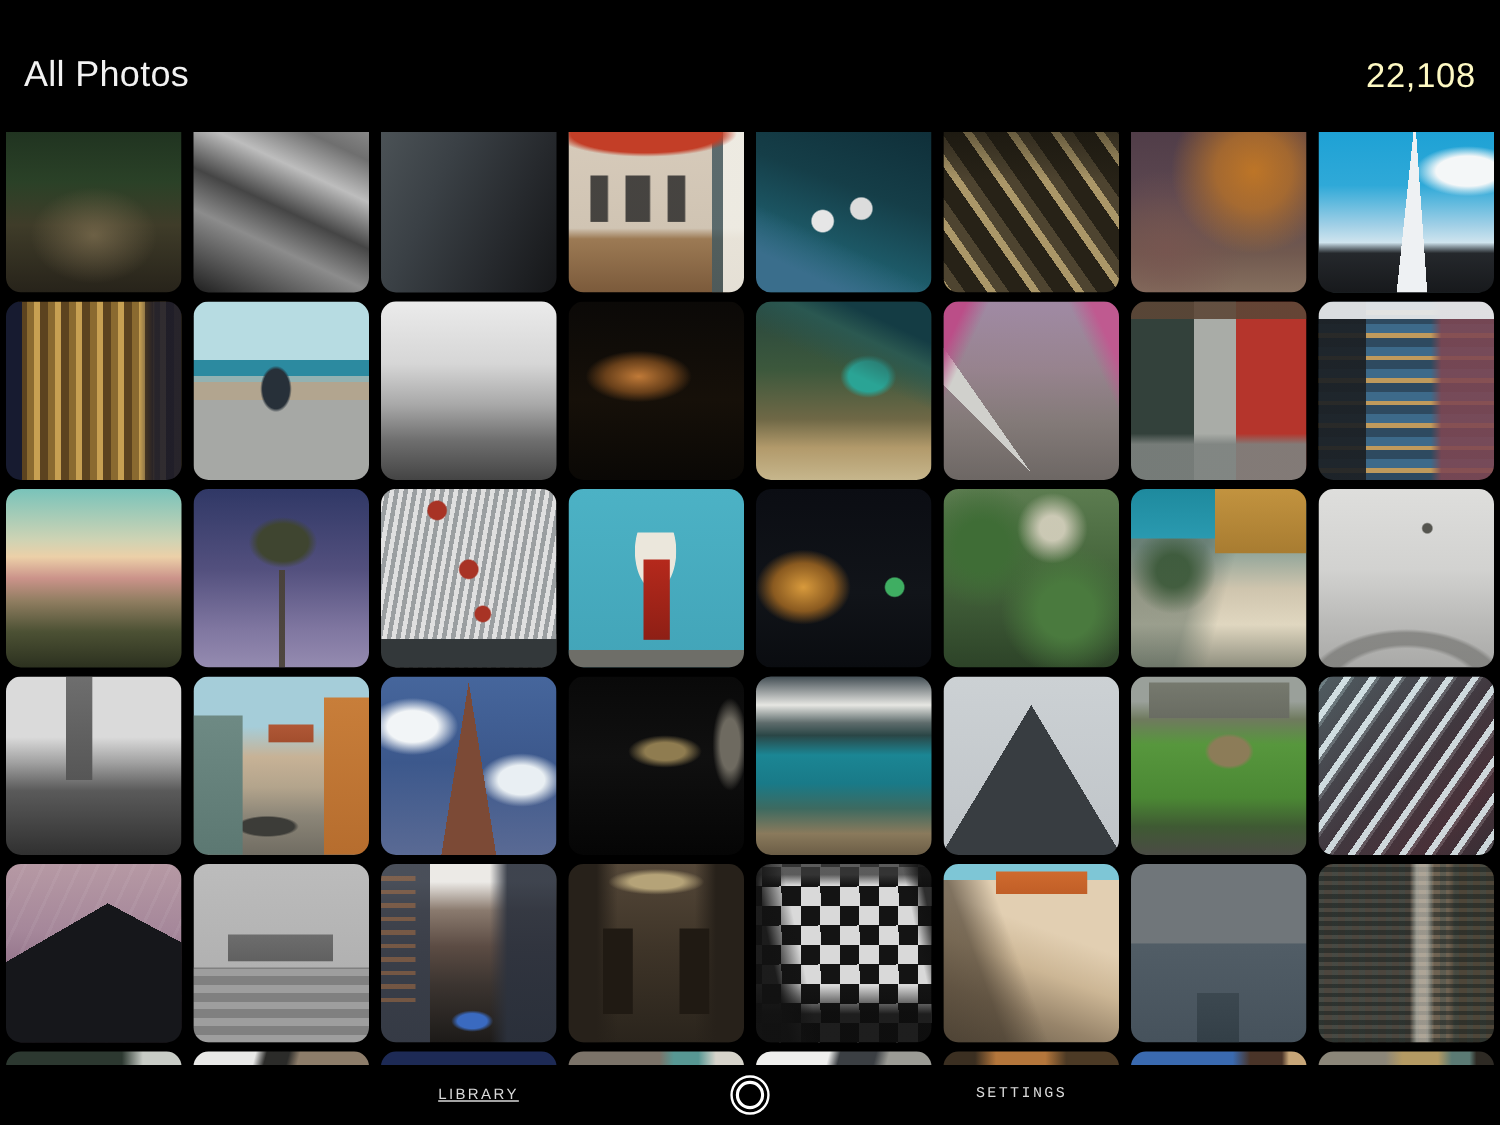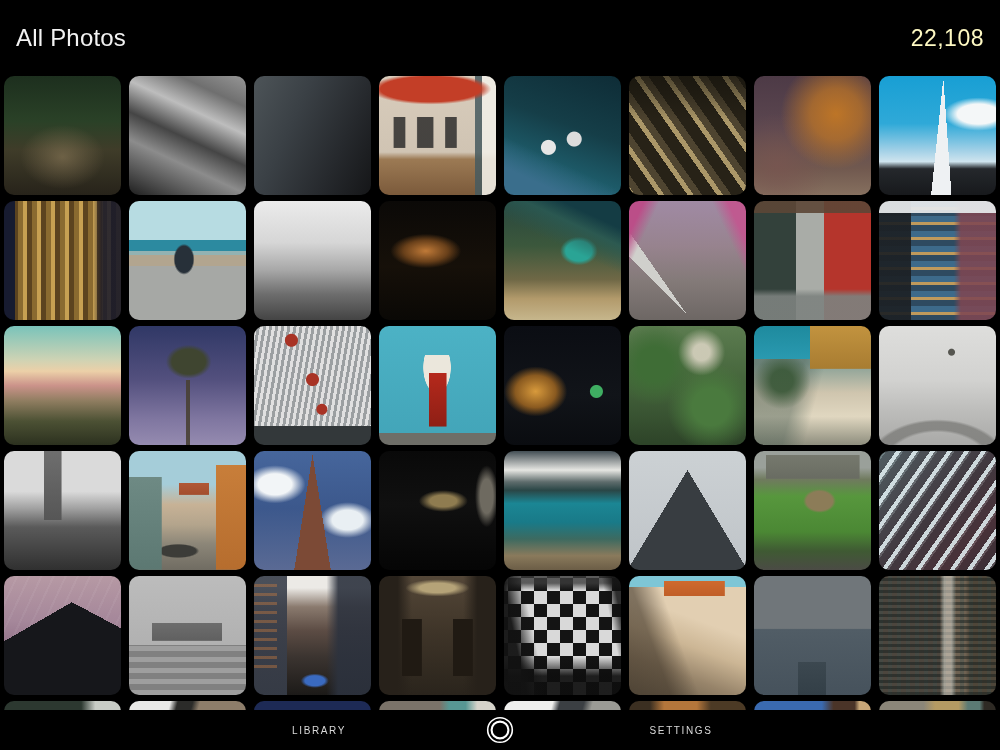--- a/index.html
+++ b/index.html
@@ -2,21 +2,21 @@
 <html><head>
 <meta charset="utf-8">
 <style>
   html,body{margin:0;padding:0;background:#000;}
   .app{
     position:relative;width:1000px;height:750px;background:#000;overflow:hidden;
     font-family:"Liberation Sans",sans-serif;-webkit-font-smoothing:antialiased;
   }
   
   .header{
-    position:absolute;top:0;left:0;right:0;height:76px;
+    position:absolute;top:12px;left:0;right:0;height:76px;
     display:flex;align-items:center;justify-content:space-between;
     padding:0 16px;box-sizing:border-box;background:#000;z-index:4;
   }
   .title{font-size:24px;font-weight:400;color:#f2f2f2;letter-spacing:.2px;margin:0;}
   .count{font-size:23px;font-weight:400;color:#fef9c3;letter-spacing:.5px;}
   
   .grid{
     position:absolute;top:76px;left:0;right:0;
     display:grid;grid-template-columns:repeat(8,1fr);
     column-gap:8px;row-gap:6px;grid-auto-rows:119px;
@@ -29,22 +29,22 @@
   
   .toolbar{
     position:absolute;left:0;right:0;bottom:0;height:40px;background:#000;z-index:5;
   }
   .tb-btn{
     position:absolute;top:50%;transform:translate(-50%,-50%);
     background:none;border:none;cursor:pointer;padding:6px 8px;
     font-family:"Liberation Sans",sans-serif;
     font-size:10px;font-weight:500;letter-spacing:1.6px;color:#d9d9d9;
   }
-  .tb-btn.lib{left:31.9%;}
-  .tb-btn.set{left:68.1%;}
+  .tb-btn.lib{left:31.9%;text-decoration:underline;}
+  .tb-btn.set{left:68.1%;font-family:Liberation Mono, monospace;}
   .lens{
     position:absolute;left:50%;top:50%;transform:translate(-50%,-50%);
     width:34px;height:34px;background:none;border:none;cursor:pointer;
     display:flex;align-items:center;justify-content:center;padding:0;
   }
   .lens svg{display:block;}
 </style>
 </head>
 <body>
 

